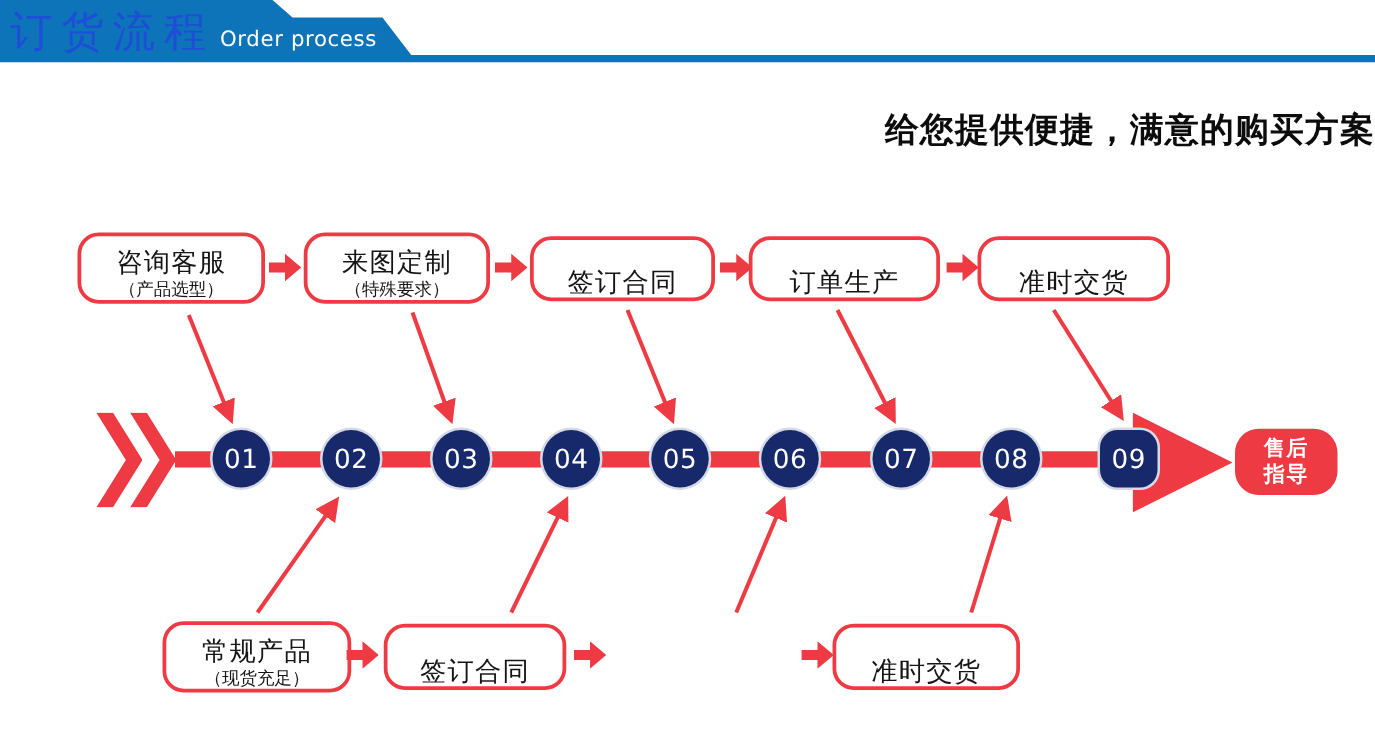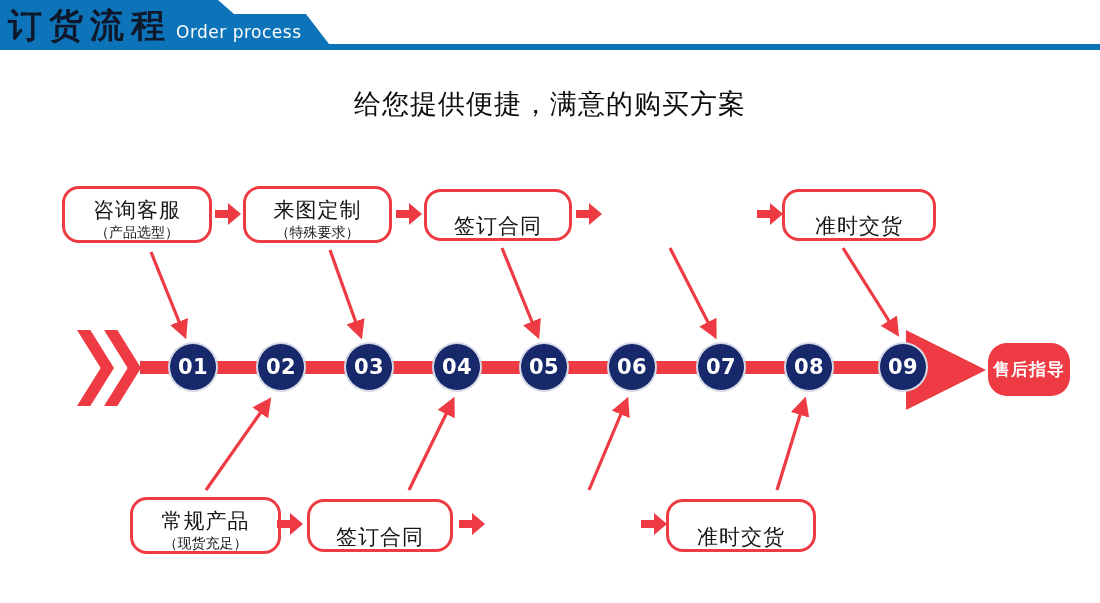--- a/index.html
+++ b/index.html
@@ -3,31 +3,31 @@
 <meta charset="utf-8">
 <style>
   html,body{margin:0;padding:0;background:#fff;}
   .stage{
     position:relative;width:1100px;height:603px;background:#ffffff;overflow:hidden;
     font-family:"DejaVu Sans","Liberation Sans",sans-serif;
   }
   
   .banner-svg{position:absolute;left:0;top:0;}
   .brand-cn{
-    position:absolute;left:8px;top:3px;color:#0f172a;font-size:34px;font-weight:700;
+    position:absolute;left:8px;top:3px;color:#1d4ed8;font-size:34px;font-weight:400;
     letter-spacing:7px;white-space:nowrap;
   }
   .brand-en{
     position:absolute;left:176px;top:22px;color:#fff;font-size:17px;font-weight:500;
     letter-spacing:.5px;white-space:nowrap;
   }
   
   .subtitle{
-    position:absolute;left:0;top:86px;width:1100px;text-align:center;
-    font-size:27px;font-weight:400;color:#0c0c0c;letter-spacing:1px;
+    position:absolute;left:0;top:86px;width:1100px;text-align:right;
+    font-size:27px;font-weight:700;color:#0c0c0c;letter-spacing:1px;
   }
   
   .fbox{
     position:absolute;background:#fff;border:3px solid #ee3b43;border-radius:17px;
     display:flex;flex-direction:column;align-items:center;justify-content:flex-end;
     color:#151515;box-sizing:border-box;text-align:center;line-height:1.15;
   }
   .fbox .lbl{font-size:21px;font-weight:500;letter-spacing:1px;}
   .fbox .sub{font-size:14px;font-weight:400;margin-top:2px;}
   .fbox .sub:empty{display:none;}
@@ -63,25 +63,25 @@
   .ch2{left:104px;}
   .tl-bar{position:absolute;left:140px;top:361px;width:770px;height:13px;background:#ee3b43;}
   .big-arrow{
     position:absolute;left:906px;top:330px;width:80px;height:80px;background:#ee3b43;
     clip-path:polygon(0 0,100% 50%,0 100%);
   }
   .step{
     position:absolute;top:344px;width:46px;height:46px;border-radius:50%;
     background:#17296b;box-shadow:0 0 0 2px #d5dae6;color:#fff;
     display:flex;align-items:center;justify-content:center;
-    font-size:21px;font-weight:700;letter-spacing:.5px;
+    font-size:21px;font-weight:400;letter-spacing:.5px;
   }
   .badge{
     position:absolute;left:988px;top:343px;width:82px;height:53px;border-radius:19px;
-    background:#ee3b43;color:#fff;display:flex;flex-direction:row;
+    background:#ee3b43;color:#fff;display:flex;flex-direction:column;
     align-items:center;justify-content:center;font-size:17px;font-weight:700;
     line-height:21px;letter-spacing:1px;
   }
   
   .overlay{position:absolute;left:0;top:0;pointer-events:none;}
 </style>
 </head>
 <body>
 
 <div class="stage">
@@ -97,20 +97,24 @@
   <div class="fbox b1">
     <span class="lbl">咨询客服</span>
     <span class="sub">（产品选型）</span>
   </div>
   <div class="fbox b2">
     <span class="lbl">来图定制</span>
     <span class="sub">（特殊要求）</span>
   </div>
   <div class="fbox b3">
     <span class="lbl">签订合同</span>
+
+  </div>
+  <div class="fbox b4">
+    <span class="lbl">订单生产</span>
 
   </div>
   <div class="fbox b5">
     <span class="lbl">准时交货</span>
 
   </div>
 
   <div class="blockarrow a-t1"></div>
   <div class="blockarrow a-t2"></div>
   <div class="blockarrow a-t3"></div>
@@ -139,21 +143,21 @@
   <div class="big-arrow"></div>
 
   <div class="step" style="left:170px;">01</div>
   <div class="step" style="left:258px;">02</div>
   <div class="step" style="left:346px;">03</div>
   <div class="step" style="left:434px;">04</div>
   <div class="step" style="left:521px;">05</div>
   <div class="step" style="left:609px;">06</div>
   <div class="step" style="left:698px;">07</div>
   <div class="step" style="left:786px;">08</div>
-  <div class="step" style="left:880px;">09</div>
+  <div class="step" style="left:880px;border-radius:14px;">09</div>
 
   <div class="badge">
     <span>售后</span>
     <span>指导</span>
   </div>
 
   <svg class="overlay" width="1100" height="603" viewBox="0 0 1100 603">
     <defs>
       <marker id="ah" markerWidth="6" markerHeight="6" refX="4.2" refY="3" orient="auto">
         <path d="M0,0 L6,3 L0,6 Z" fill="#ee3b43"></path>

